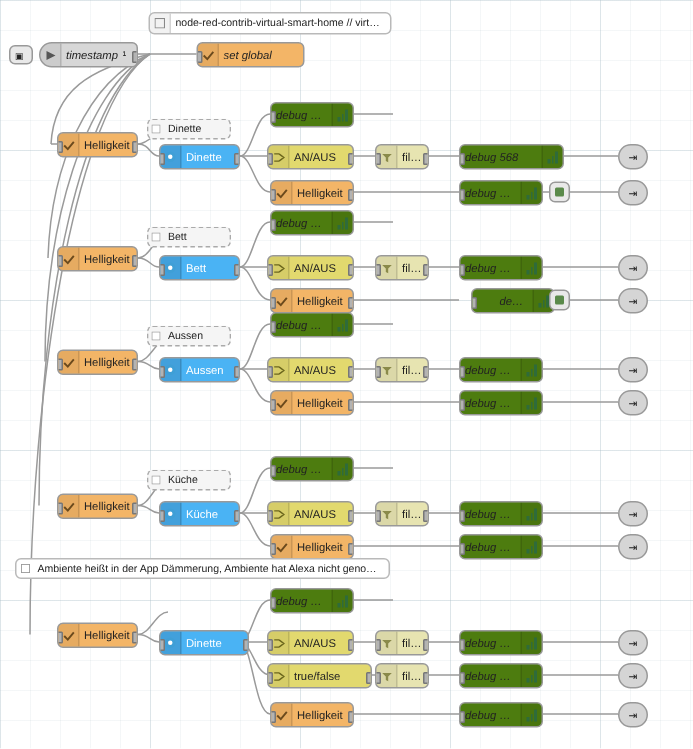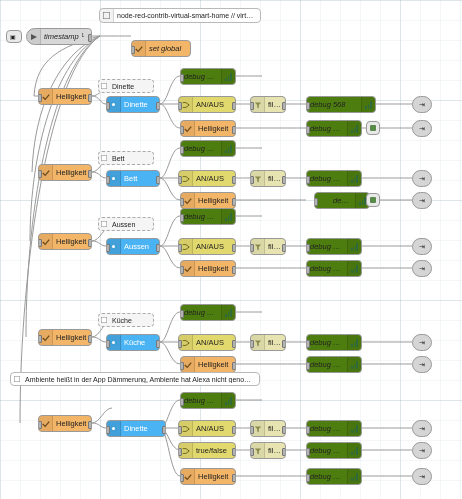--- a/index.html
+++ b/index.html
@@ -168,21 +168,21 @@
       <span class="tri"></span>
     </span>
   <span class="lbl italic">timestamp</span>
   <span class="lbl" style="padding-left:0">¹</span>
   <span class="port out"></span>
 </div>
 <div class="node c-status" style="left:6px;top:30px;width:16px;height:13px;">
   <span class="lbl" style="font-size:6px;">▣</span>
 </div>
 
-<div class="node c-change" style="left:131px;top:40px;width:60px;">
+<div class="node c-change" style="left:131px;top:28px;width:72px;">
   <span class="iconbox">
     <svg width="8" height="8" viewBox="0 0 10 10">
         <path d="M1 5 L4 8 L9 2" stroke="#6b4a1d" stroke-width="1.6" fill="none"></path>
       </svg>
   </span>
   <span class="lbl italic">set global</span>
   <span class="port in"></span>
 </div>
 
 <div class="node c-group" style="left:98px;top:79px;width:56px;height:14px;">
@@ -636,21 +636,21 @@
   <span class="lbl italic">debug 817</span>
   <span class="iconbox right">
     <span class="bars">
         <i style="height:3px"></i>
         <i style="height:5px"></i>
         <i style="height:8px"></i>
       </span>
   </span>
   <span class="port in"></span>
 </div>
-<div class="node c-switch" style="left:178px;top:442px;width:58px;">
+<div class="node c-switch" style="left:178px;top:442px;width:70px;">
   <span class="iconbox">
     <svg width="8" height="8" viewBox="0 0 10 10">
         <path d="M1 2 H5 M1 8 H5 M5 2 L9 5 L5 8" stroke="#6b661d" stroke-width="1.2" fill="none"></path>
       </svg>
   </span>
   <span class="lbl">true/false</span>
   <span class="port in"></span>
   <span class="port out"></span>
 </div>
 <div class="node c-filter" style="left:250px;top:442px;width:36px;">

